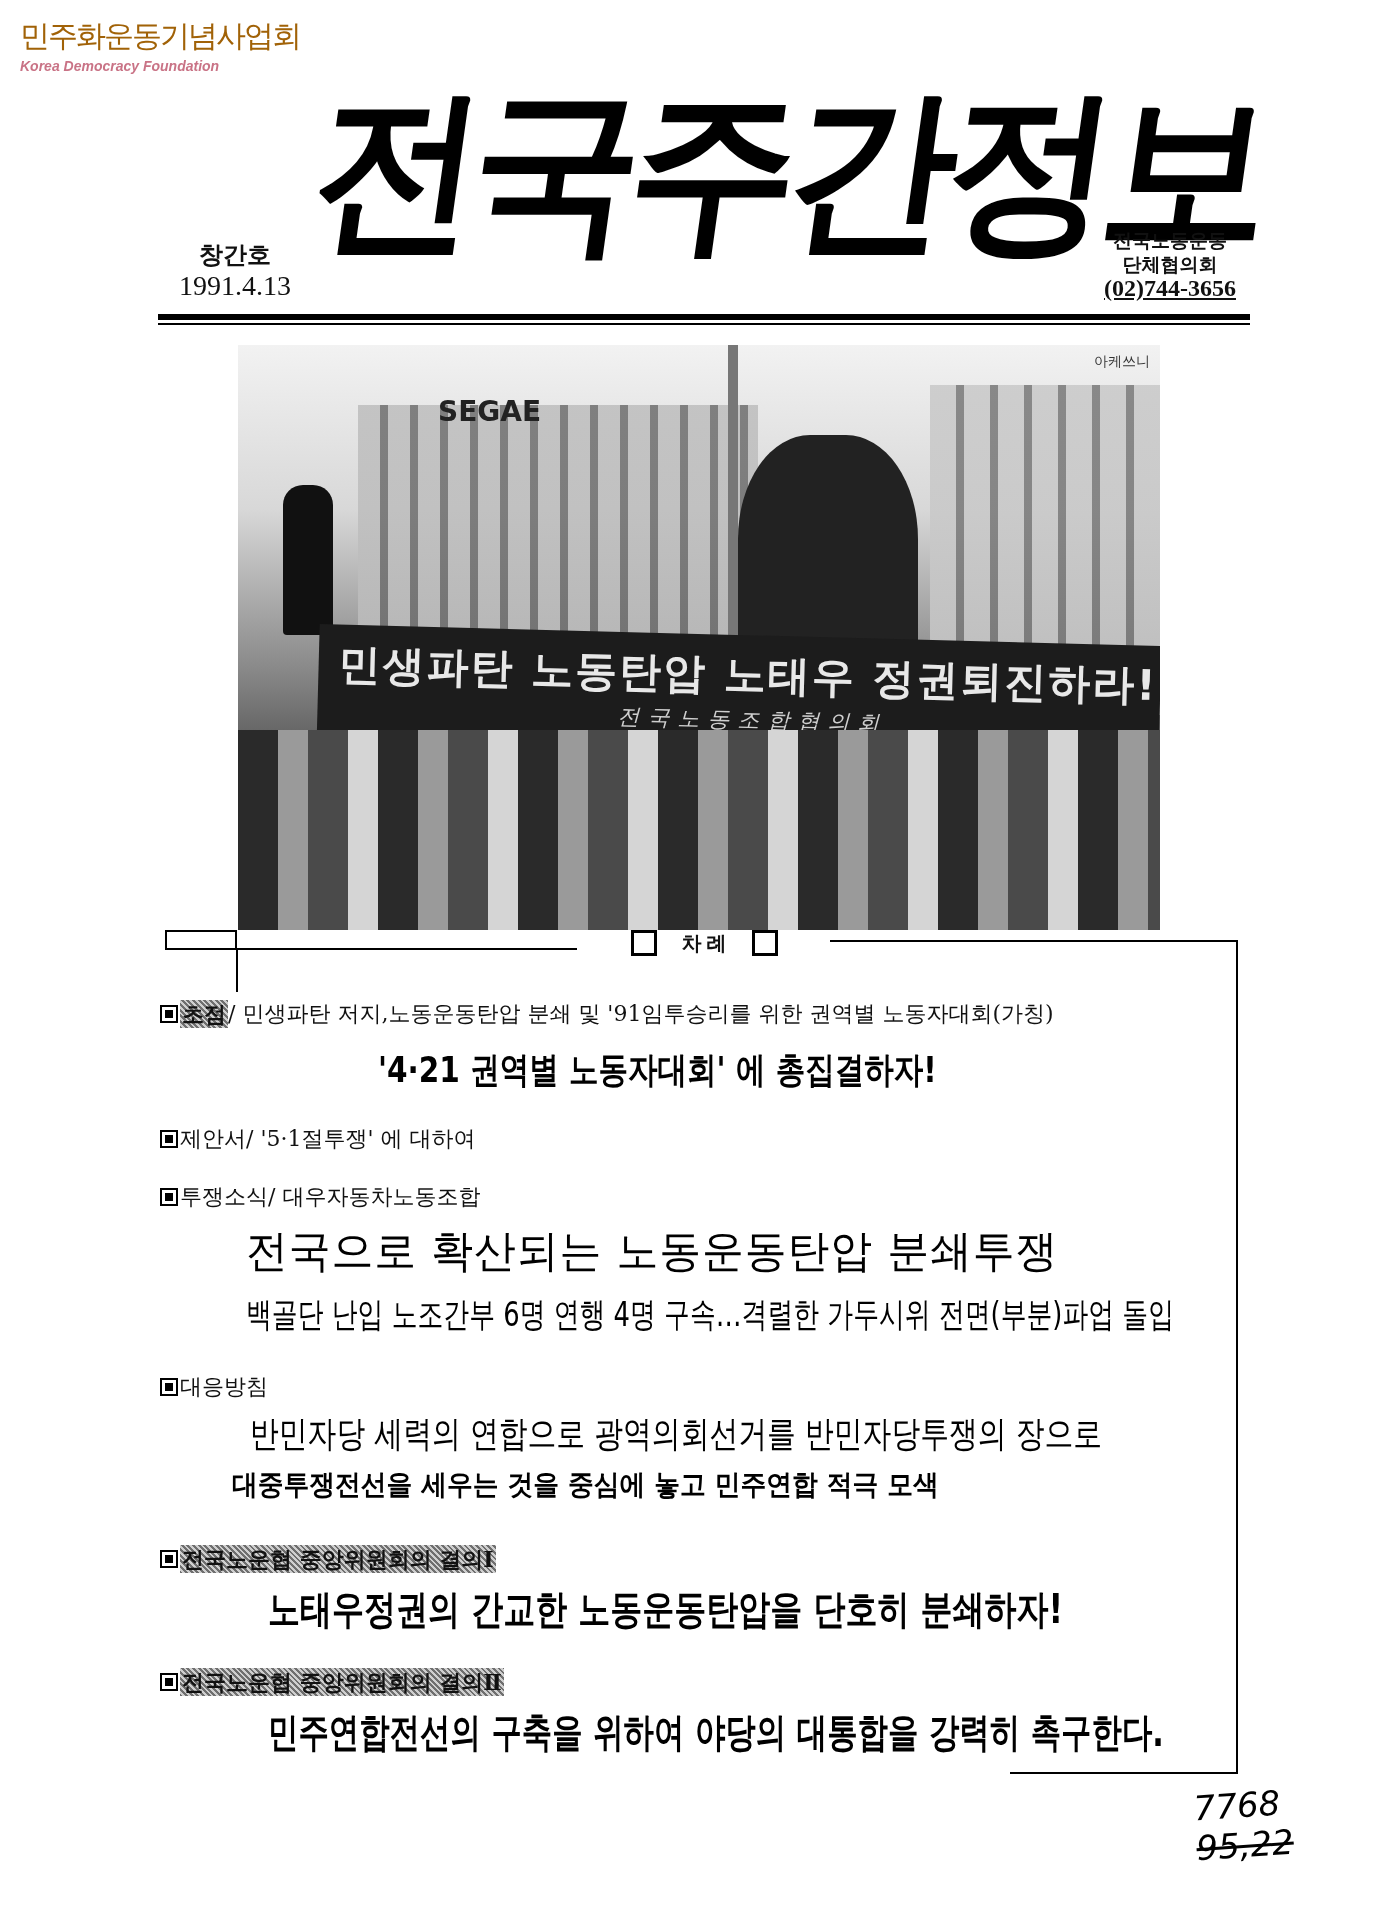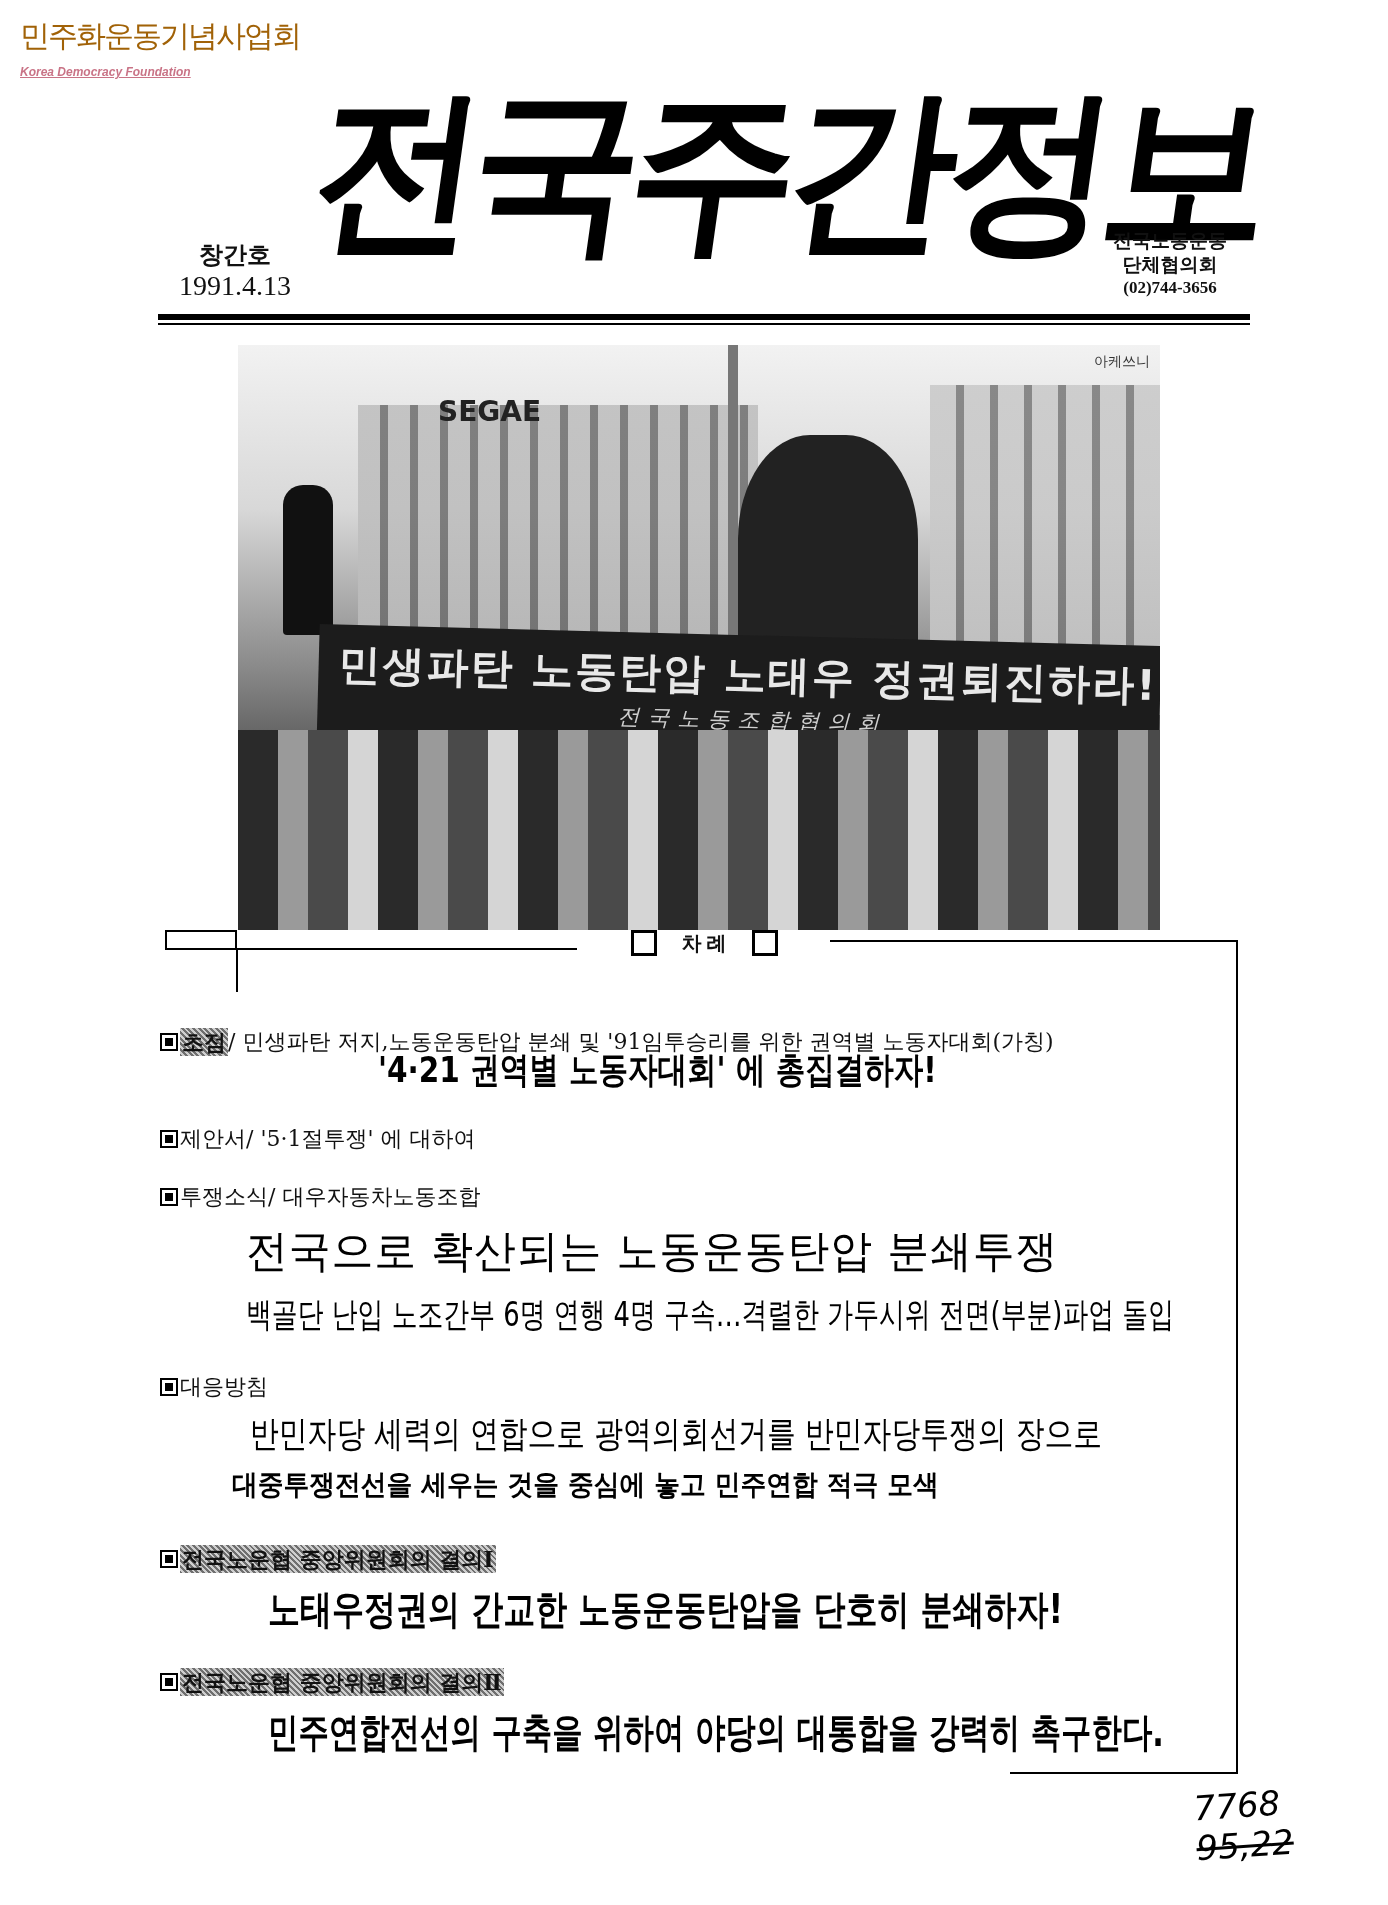--- a/index.html
+++ b/index.html
@@ -3,35 +3,35 @@
 <meta charset="utf-8">
 <style>
   html, body { margin: 0; padding: 0; background: #ffffff; }
   body { width: 1388px; height: 1905px; position: relative; overflow: hidden;
          font-family: "DejaVu Serif", "Liberation Serif", serif; color: #111; }
 
   .watermark { position: absolute; left: 20px; top: 18px; }
   .wm-ko { font-family: "DejaVu Sans", sans-serif; font-size: 30px; color: #a16207;
            letter-spacing: -2px; font-weight: normal; line-height: 36px; }
   .wm-en { font-family: "Liberation Sans", sans-serif; font-weight: bold; font-style: italic;
-           font-size: 12px; color: #c97386; line-height: 20px; margin-top: 8px; text-decoration: underline; }
+           font-size: 14px; color: #c97386; line-height: 20px; margin-top: 2px; }
 
   .masthead-title { position: absolute; left: 315px; top: 50px; width: 790px; height: 240px;
                     font-family: "DejaVu Sans", sans-serif; font-weight: bold; font-size: 168px;
                     line-height: 240px; color: #000; letter-spacing: -10px; white-space: nowrap;
                     transform: skewX(-8deg) scaleY(1.05); }
 
   .issue { position: absolute; left: 160px; top: 240px; width: 150px; text-align: center;
            font-weight: bold; }
   .issue-label { font-family: "DejaVu Sans", sans-serif; font-size: 24px; line-height: 30px; }
   .issue-date { font-family: "Liberation Serif", serif; font-size: 28px; line-height: 32px; font-weight: normal; }
 
   .publisher { position: absolute; left: 1080px; top: 228px; width: 180px; text-align: center;
                font-family: "DejaVu Serif", serif; font-weight: bold; font-size: 19px; line-height: 24px; }
-  .publisher .phone { font-family: "Liberation Serif", serif; font-size: 17px; }
+  .publisher .phone { font-family: "Liberation Serif", serif; font-size: 24px; text-decoration: underline; }
 
   .rule-thick { position: absolute; left: 158px; top: 314px; width: 1092px; height: 6px; background: #000; }
   .rule-thin { position: absolute; left: 158px; top: 323px; width: 1092px; height: 2px; background: #000; }
 
   .photo { position: absolute; left: 238px; top: 345px; width: 922px; height: 585px;
            background: linear-gradient(180deg, #f2f2f2 0%, #d8d8d8 28%, #8a8a8a 55%, #3a3a3a 80%, #555 100%);
            overflow: hidden; }
   .photo .bldg-left { position: absolute; left: 120px; top: 60px; width: 400px; height: 300px;
                       background: repeating-linear-gradient(90deg, #bdbdbd 0 22px, #6d6d6d 22px 30px); opacity: .85; }
   .photo .bldg-right { position: absolute; right: 0; top: 40px; width: 230px; height: 330px;
@@ -125,21 +125,21 @@
 <div class="frame-vline-left"></div>
 <div class="frame-vline-right"></div>
 <div class="frame-bottom"></div>
 
 <div class="toc-heading">
   <span class="sq"></span>
   <span>차 례</span>
   <span class="sq"></span>
 </div>
 
-<div class="toc-item" style="top:1000px;margin-top:28px;">
+<div class="toc-item" style="top:1000px;">
   <div class="toc-label-row">
     <span class="bullet"></span>
     <span class="shade">초점</span>
     <span> / 민생파탄 저지,노동운동탄압 분쇄 및 '91임투승리를 위한 권역별 노동자대회(가칭)</span>
   </div>
 </div>
 <div class="headline h-condensed" style="left:378px; top:1046px; font-size:36px; transform:scaleX(0.82);">'4·21 권역별 노동자대회' 에 총집결하자!</div>
 
 <div class="toc-item" style="top:1125px;">
   <div class="toc-label-row">

